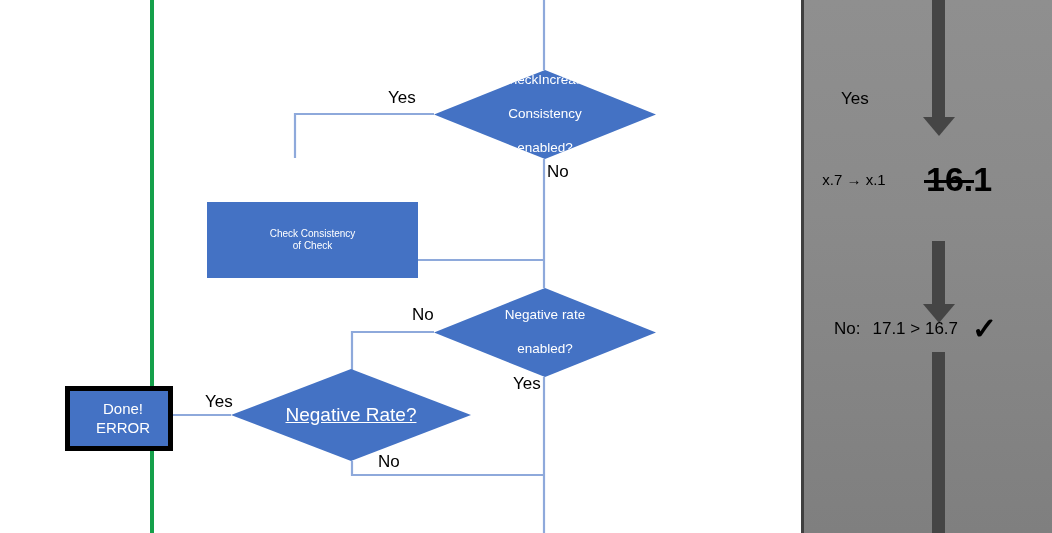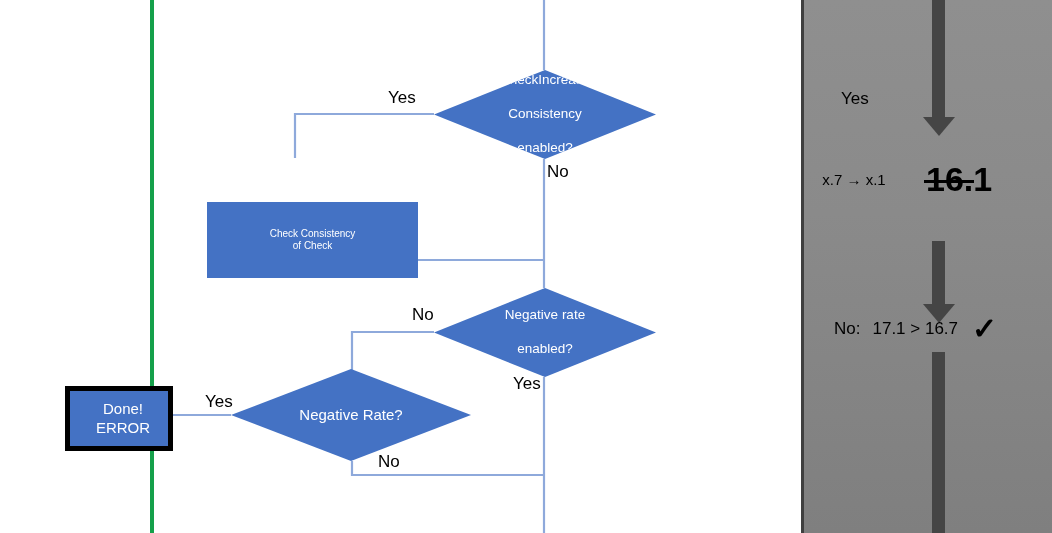--- a/index.html
+++ b/index.html
@@ -13,21 +13,21 @@
 
   .node{position:absolute;display:flex;align-items:center;justify-content:center;
         text-align:center;color:#ffffff;line-height:1.25;}
 
   
   .diamond{background:#4472C4;clip-path:polygon(50% 0,100% 50%,50% 100%,0 50%);}
   .diamond span{display:block;padding:0 14px;}
 
   #d-checkincrease{left:434px;top:70px;width:222px;height:89px;font-size:13.5px;}
   #d-negallowed  {left:434px;top:288px;width:222px;height:89px;font-size:13.5px;}
-  #d-negrate     {left:231px;top:369px;width:240px;height:92px;font-size:15px;}
+  #d-negrate     {left:231px;top:369px;width:240px;height:92px;font-size:19px;text-decoration:underline;}
 
   
   #b-checkdigits{left:207px;top:158px;width:211px;height:76px;background:#4472C4;
                  font-size:10px;margin-top:44px;}
 
   
   #b-done{left:65px;top:386px;width:108px;height:65px;background:#4472C4;
           border:5px solid #000;box-sizing:border-box;font-size:15px;
           flex-direction:column;padding-left:8px;}
   #b-done .l1,#b-done .l2{display:block;width:100%;}

